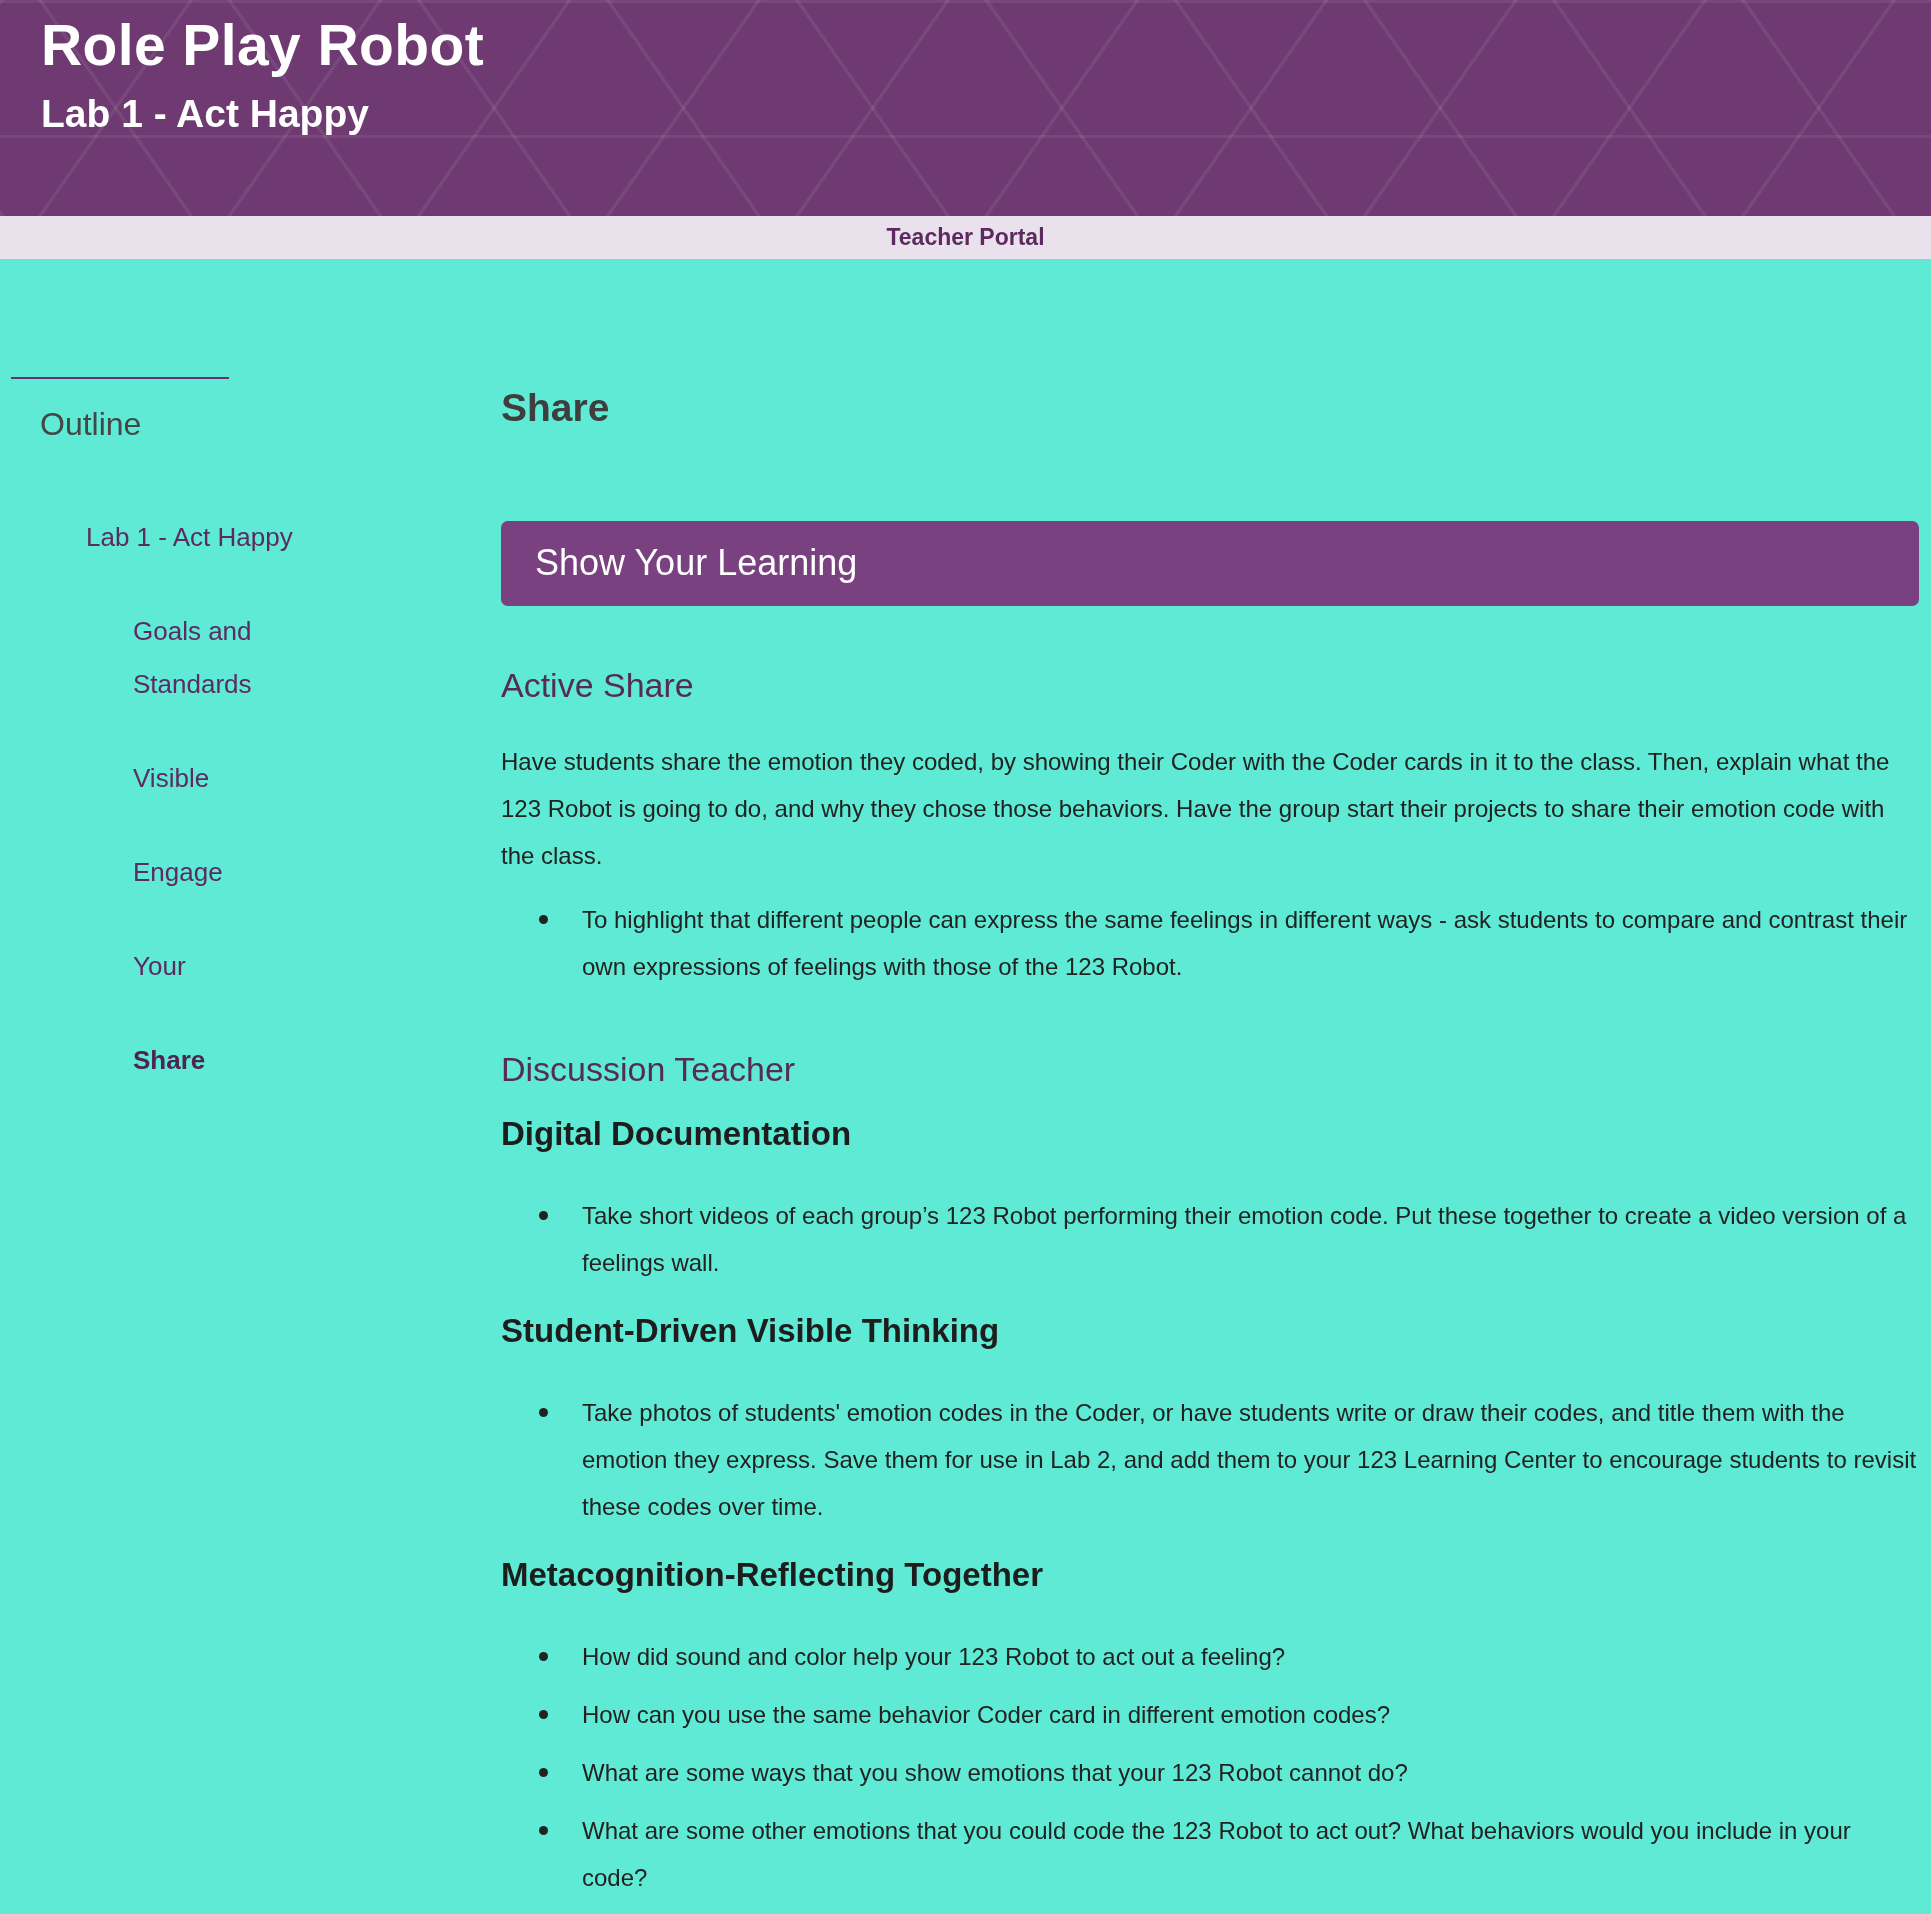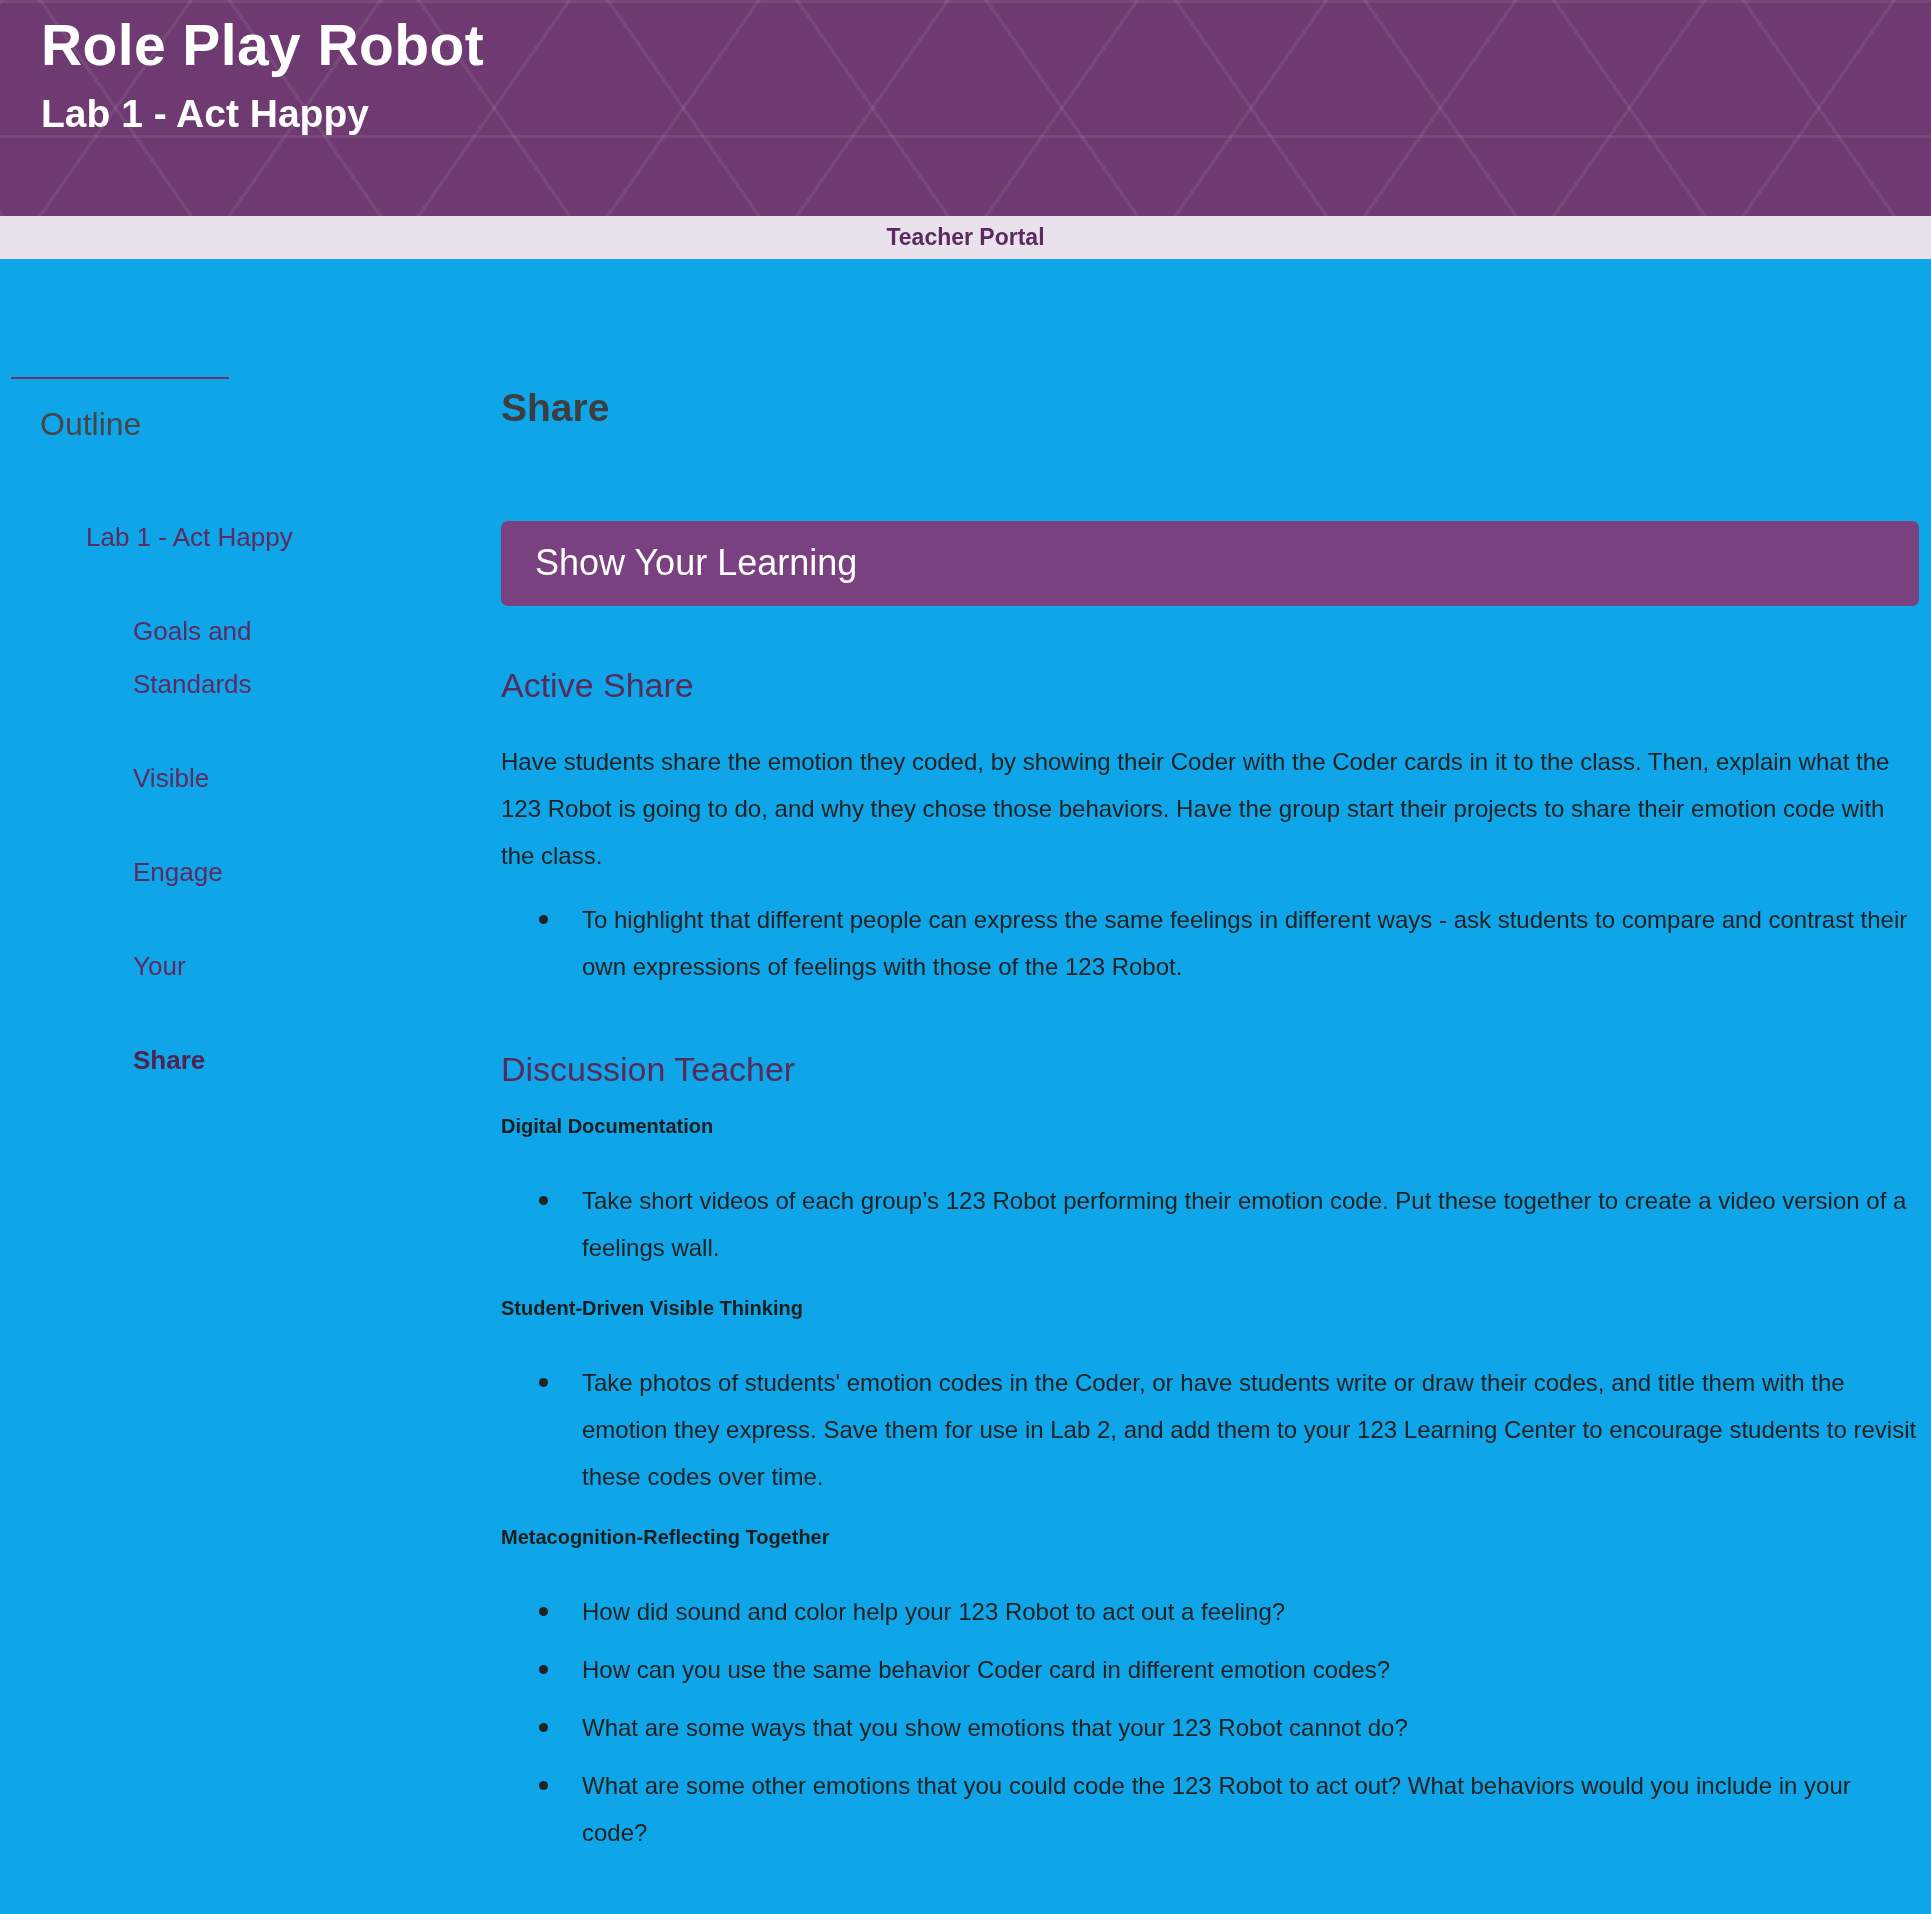--- a/index.html
+++ b/index.html
@@ -6,21 +6,21 @@
   html, body { background: #ffffff; }
   body {
     font-family: "Liberation Sans", "DejaVu Sans", sans-serif;
     color: #222222;
   }
   #page {
     position: relative;
     width: 1931px;
     height: 1914px;
     overflow: hidden;
-    background: #0ea5e9;
+    background: #5eead4;
   }
 
   
   .hero {
     height: 216px;
     padding: 12px 0 0 41px;
     background-color: #6e3a71;
     background-image:
       repeating-linear-gradient(125deg, rgba(255,255,255,0.07) 0 3.4px, transparent 3.4px 155px),
       repeating-linear-gradient(55deg,  rgba(255,255,255,0.07) 0 3.4px, transparent 3.4px 155px),
@@ -112,21 +112,21 @@
     color: #562b58;
   }
   .body-para {
     margin-top: 33px;
     font-size: 24px;
     line-height: 47px;
     color: #222222;
   }
   .sub-heading {
     margin-top: 26px;
-    font-size: 20px;
+    font-size: 33px;
     font-weight: 700;
     color: #1d1d1d;
   }
   ul.bullets {
     list-style: none;
     margin-top: 39px;
     padding-left: 81px;
   }
   ul.bullets.tight { margin-top: 17px; }
   ul.bullets li {

